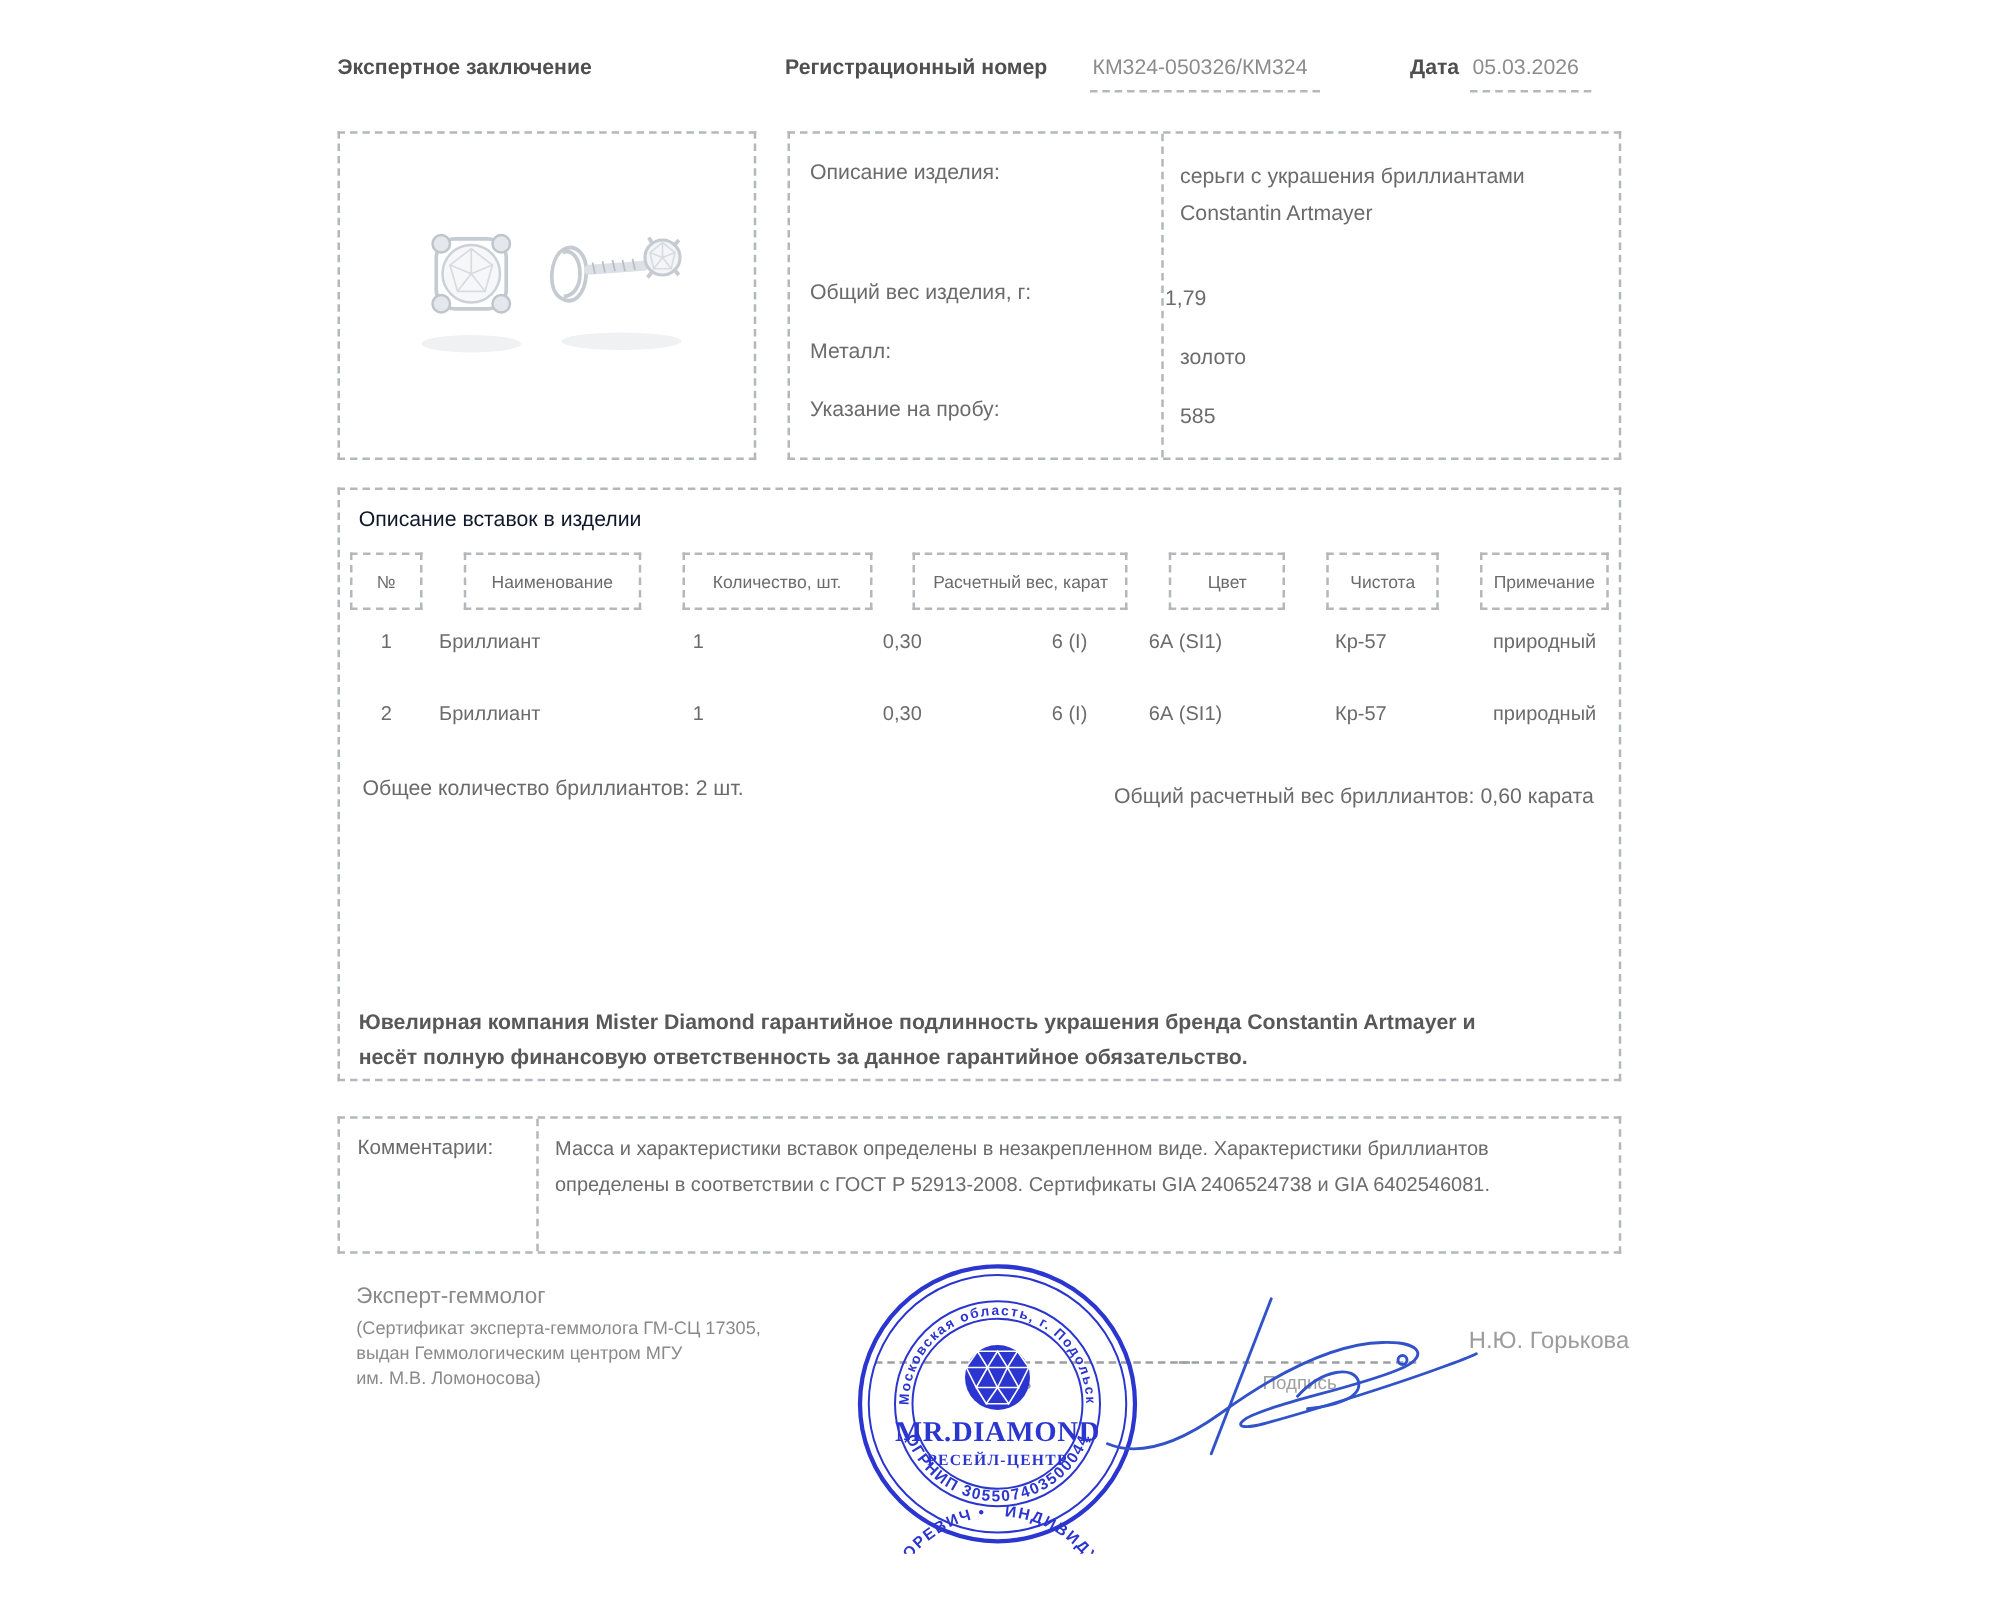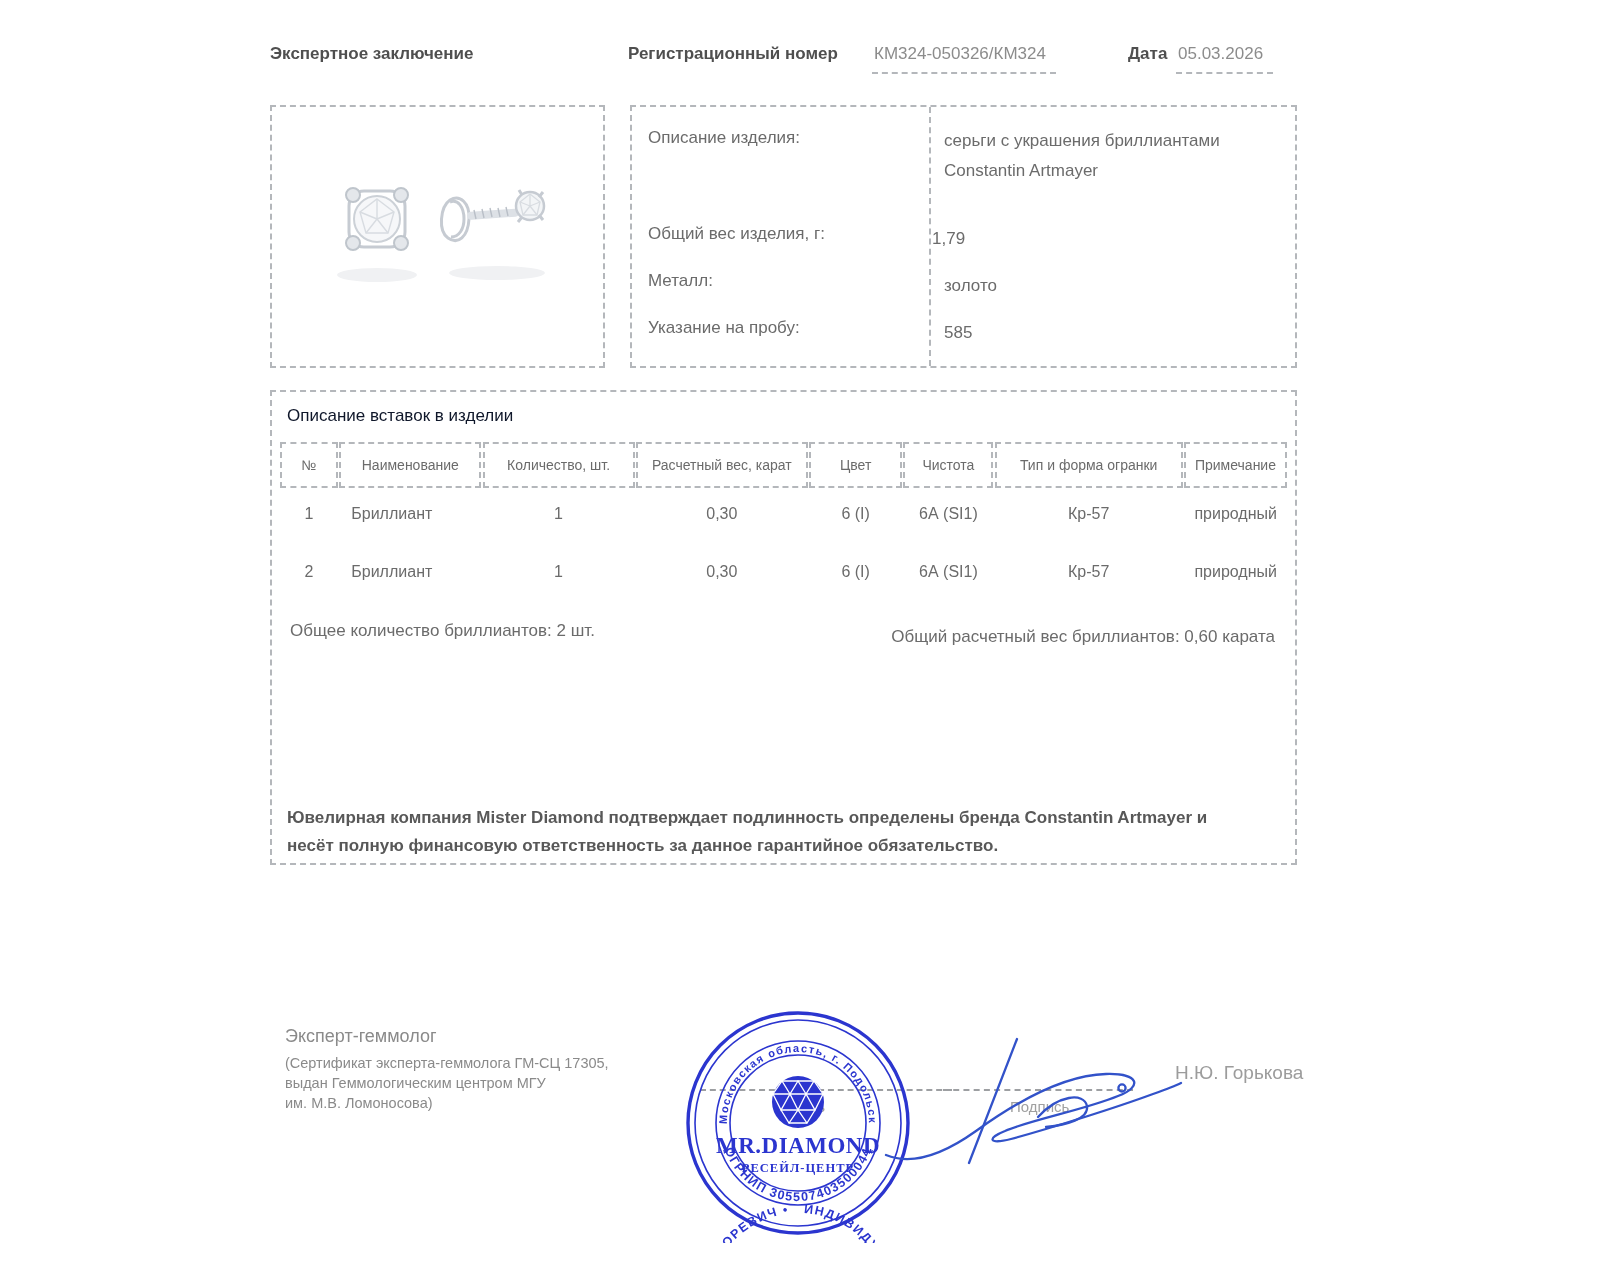--- a/index.html
+++ b/index.html
@@ -110,21 +110,20 @@
   <div class="abs b-dash" style="left:270px;top:390px;width:1027px;height:475px;box-sizing:border-box;">
     <div class="abs" style="left:15px;top:14px;font-size:17px;color:#0f172a;text-align:right;">Описание вставок в изделии</div>
 
     <div class="abs tbl-row" style="left:8px;right:8px;top:50px;">
       <div class="hcell c0">№</div>
       <div class="hcell c1">Наименование</div>
       <div class="hcell c2">Количество, шт.</div>
       <div class="hcell c3">Расчетный вес, карат</div>
       <div class="hcell c4">Цвет</div>
       <div class="hcell c5">Чистота</div>
-      <div class="hcell c6">Тип и форма огранки</div>
       <div class="hcell c7">Примечание</div>
     </div>
 
     <div class="abs tbl-row" style="left:8px;right:8px;top:102px;">
       <div class="dcell c0 al-c">1</div>
       <div class="dcell c1 al-l">Бриллиант</div>
       <div class="dcell c2 al-c">1</div>
       <div class="dcell c3 al-c">0,30</div>
       <div class="dcell c4 al-c">6 (I)</div>
       <div class="dcell c5 al-c">6А (SI1)</div>
@@ -139,24 +138,30 @@
       <div class="dcell c3 al-c">0,30</div>
       <div class="dcell c4 al-c">6 (I)</div>
       <div class="dcell c5 al-c">6А (SI1)</div>
       <div class="dcell c6 al-c">Кр-57</div>
       <div class="dcell c7 al-r">природный</div>
     </div>
 
     <div class="abs totals" style="left:18px;top:229px;">Общее количество бриллиантов: 2 шт.</div>
     <div class="abs totals" style="right:20px;top:235px;">Общий расчетный вес бриллиантов: 0,60 карата</div>
 
-    <div class="abs statement pre" style="left:15px;right:15px;top:412px;">Ювелирная компания Mister Diamond подтверждает подлинность определены бренда Constantin Artmayer и
+    <div class="abs statement pre" style="left:15px;right:15px;top:412px;">Ювелирная компания Mister Diamond гарантийное подлинность украшения бренда Constantin Artmayer и
 несёт полную финансовую ответственность за данное гарантийное обязательство.</div>
   </div>
 
+  <div class="abs b-dash" style="left:270px;top:893px;width:1027px;height:110px;box-sizing:border-box;">
+    <div class="abs" style="left:157px;top:0;bottom:0;border-left:2px dashed #b4b7bb;"></div>
+    <div class="abs" style="left:14px;top:14px;font-size:16.5px;color:#6b6b6b;">Комментарии:</div>
+    <div class="abs comments-text pre" style="left:172px;top:10px;right:14px;">Масса и характеристики вставок определены в незакрепленном виде. Характеристики бриллиантов
+определены в соответствии с ГОСТ Р 52913-2008. Сертификаты GIA 2406524738 и GIA 6402546081.</div>
+  </div>
 
   <div class="abs expert-title" style="left:285px;top:1026px;">Эксперт-геммолог</div>
   <div class="abs expert-cert pre" style="left:285px;top:1053px;width:400px;">(Сертификат эксперта-геммолога ГМ-СЦ 17305,
 выдан Геммологическим центром МГУ
 им. М.В. Ломоносова)</div>
 
   <div class="abs dash-line" style="left:700px;top:1089px;width:252px;"></div>
   <div class="abs under-label" style="left:776px;top:1098px;">Печать</div>
 
   <div class="abs dash-line" style="left:943px;top:1089px;width:190px;"></div>

